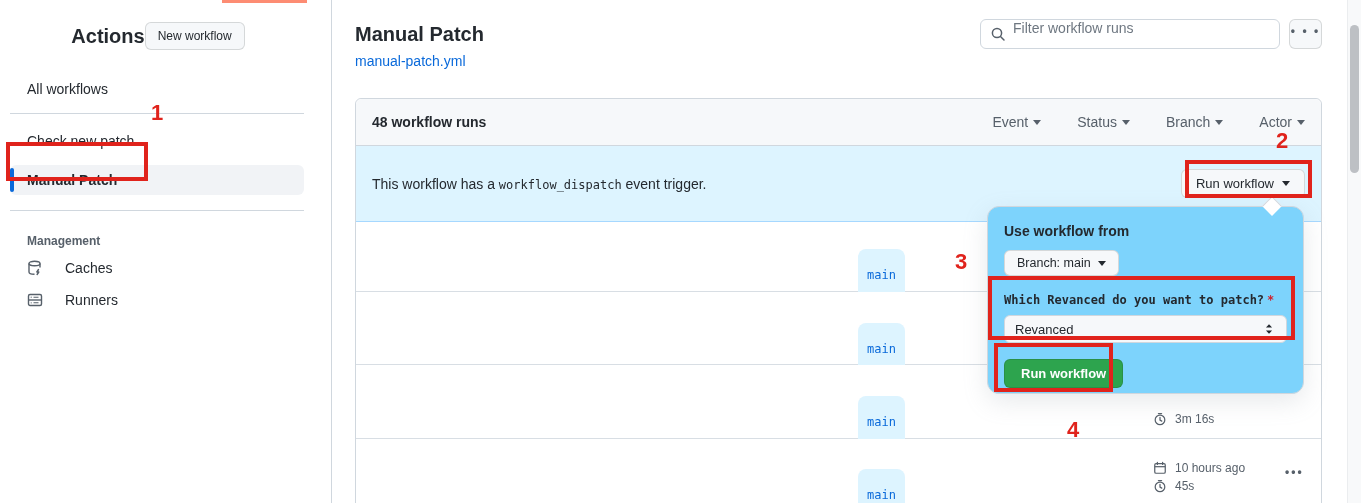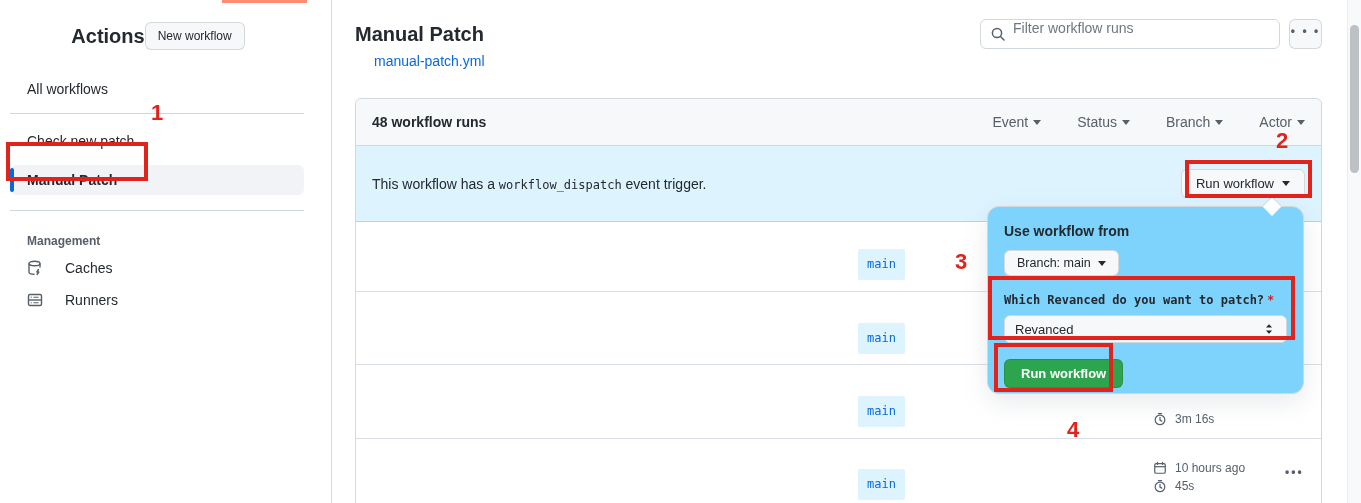--- a/index.html
+++ b/index.html
@@ -29,21 +29,21 @@
   .wf-item.selected .sel-bar { position: absolute; left: 0; top: 3px; bottom: 3px; width: 4px; border-radius: 6px; background: #0969da; }
   .wf-divider { border: none; border-top: 1px solid #d0d7de; margin: 9px 0 12px 0; }
   .row-gap { height: 9px; }
   .mgmt-label { margin: 23px 27px 4px 10px; padding-left: 17px; font-size: 12px; font-weight: 600; color: #57606a; }
   .mgmt-item { display: flex; align-items: center; gap: 22px; height: 32px; margin: 0 27px 0 10px; padding-left: 17px;
     font-size: 14px; color: #24292f; border-radius: 6px; cursor: pointer; }
   .mgmt-item svg { flex: 0 0 auto; }
 
   
   .page-title { position: absolute; left: 355px; top: 23px; font-size: 20px; font-weight: 600; color: #24292f; }
-  .file-link { position: absolute; left: 374px; top: 53px; font-size: 14px; color: #0969da; text-decoration: none; cursor: pointer; }
+  .file-link { position: absolute; left: 355px; top: 53px; font-size: 14px; color: #0969da; text-decoration: none; cursor: pointer; }
   .filter-wrap { position: absolute; left: 980px; top: 19px; width: 300px; height: 30px; }
   .filter-wrap svg { position: absolute; left: 10px; top: 7px; }
   .filter-input { width: 100%; height: 100%; border: 1px solid #d0d7de; border-radius: 6px; padding: 0 10px 12px 32px;
     font-family: "Liberation Sans", sans-serif; font-size: 14px; color: #24292f; background: #fff; outline: none; }
   .filter-input::placeholder { color: #6e7781; }
   .kebab-btn { position: absolute; left: 1289px; top: 19px; width: 33px; height: 30px; background: #f6f8fa;
     border: 1px solid rgba(27,31,36,0.15); border-radius: 6px; cursor: pointer;
     display: flex; align-items: center; justify-content: center; color: #57606a; }
   .dots { letter-spacing: 2px; font-weight: 700; font-size: 12px; line-height: 1; transform: translateY(-3px); }
 
@@ -61,21 +61,21 @@
   .banner { position: relative; display: flex; align-items: center; justify-content: space-between; height: 76px;
     background: #ddf4ff; border-bottom: 1px solid rgba(84,174,255,0.4); padding: 0 16px; }
   .banner-text { font-size: 14px; color: #24292f; }
   .banner-text code { font-family: "DejaVu Sans Mono", monospace; font-size: 12px; }
   .btn-run-light { display: inline-flex; align-items: center; gap: 8px; background: #f6f8fa; border: 1px solid rgba(27,31,36,0.15);
     border-radius: 6px; padding: 6px 14px; font-family: "Liberation Sans", sans-serif; font-size: 13px; font-weight: 500; color: #24292f; cursor: pointer; }
 
   .run-row { position: relative; background: #fff; border-bottom: 1px solid #d8dee4; }
   .run-row.r1 { height: 70px; } .run-row.r2 { height: 73px; } .run-row.r3 { height: 74px; } .run-row.r4 { height: 75px; border-bottom: none; }
   .branch-badge { position: absolute; left: 502px; font-family: "DejaVu Sans Mono", monospace; font-size: 12px;
-    color: #0969da; background: #ddf4ff; border-radius: 2px; padding: 8px 9px; line-height: 15px; cursor: pointer; }
+    color: #0969da; background: #ddf4ff; border-radius: 8px; padding: 19px 9px; line-height: 15px; cursor: pointer; }
   .r1 .branch-badge { top: 27px; } .r2 .branch-badge { top: 31px; } .r3 .branch-badge { top: 31px; } .r4 .branch-badge { top: 30px; }
   .meta { position: absolute; left: 797px; display: flex; flex-direction: column; gap: 4px; }
   .meta-line { display: flex; align-items: center; gap: 8px; font-size: 12px; color: #57606a; }
   .row-kebab { position: absolute; left: 929px; top: 24px; color: #57606a; font-size: 14px; cursor: pointer; }
 
   
   .popup { position: absolute; left: 987px; top: 206px; width: 317px; height: 188px; background: #7dd3fc;
     border: 1px solid #d0d7de; border-radius: 12px; box-shadow: 0 8px 24px rgba(140,149,159,0.2); z-index: 40; padding: 16px; }
   .popup-arrow { position: absolute; top: -8px; left: 277px; width: 14px; height: 14px; background: #fff;
     border-left: 1px solid #d0d7de; border-top: 1px solid #d0d7de; transform: rotate(45deg); }

